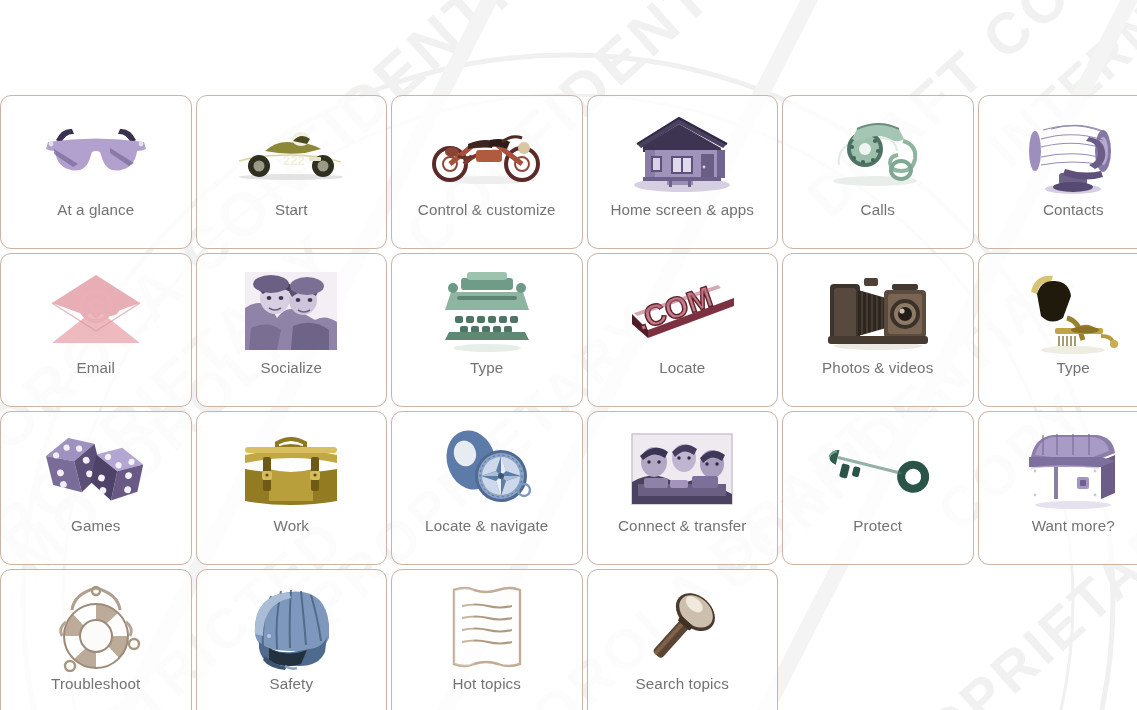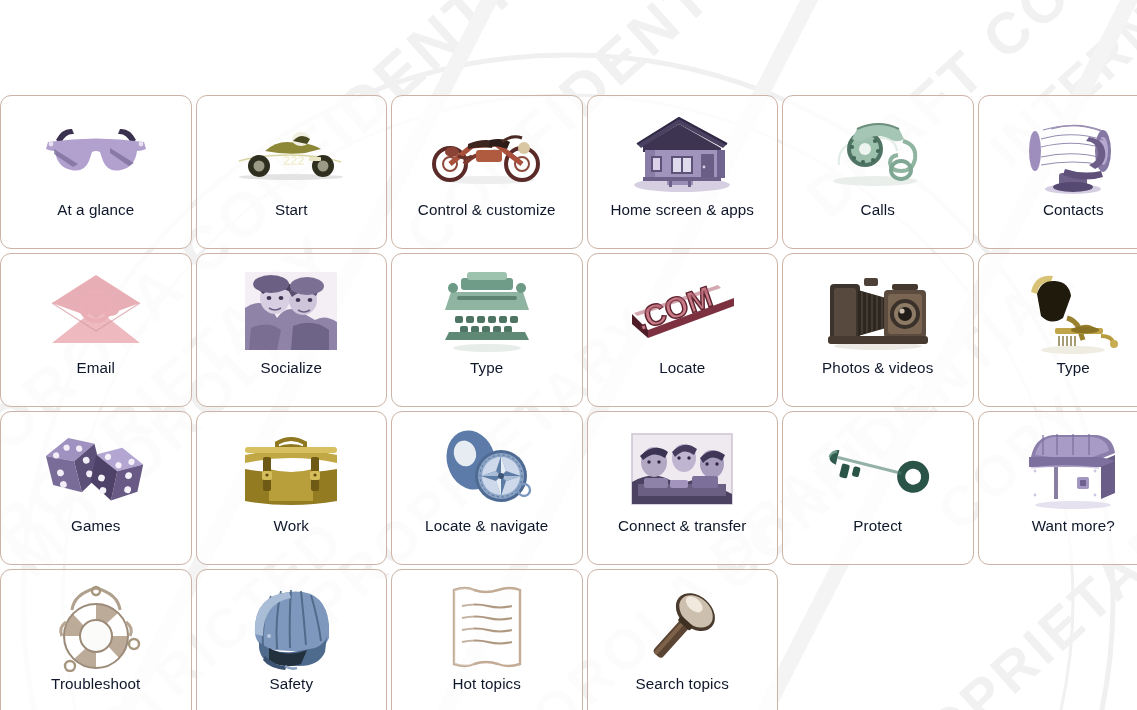--- a/index.html
+++ b/index.html
@@ -83,21 +83,21 @@
     width: 128px; height: 92px;
     display: flex;
     align-items: center;
     justify-content: center;
   }
   .tile-icon svg { display: block; }
   .tile-label {
     flex: none;
     margin-top: 2px;
     font-size: 15.2px;
-    color: #0f172a;
+    color: #737373;
     letter-spacing: 0.1px;
     white-space: nowrap;
     text-align: center;
   }
 </style>
 </head>
 <body>
 
 <div id="root">
 

